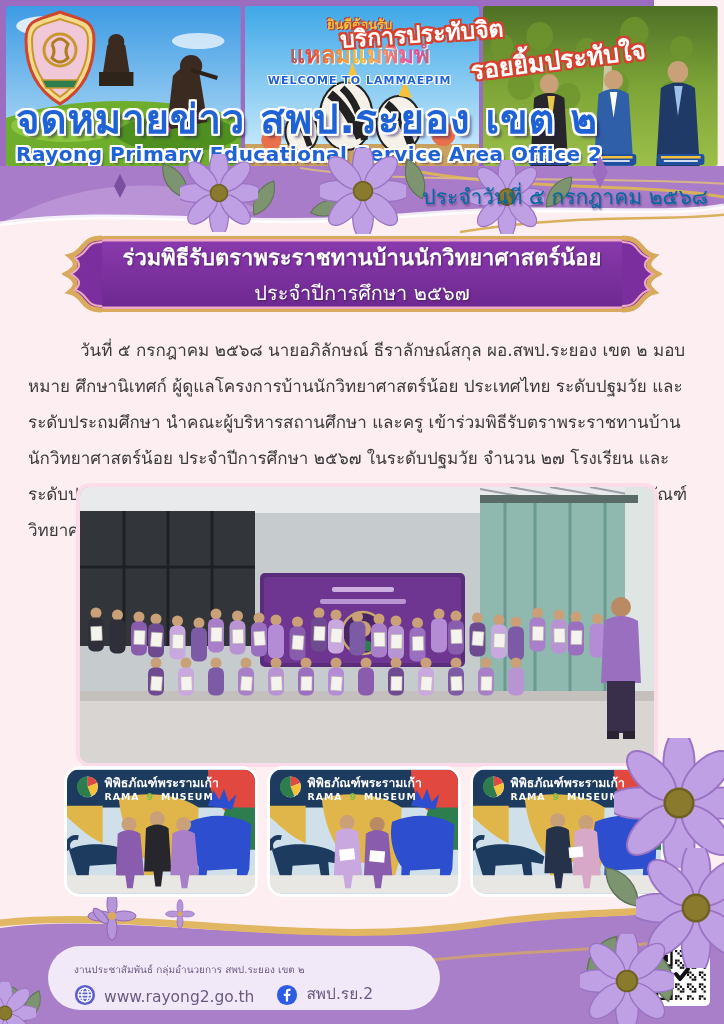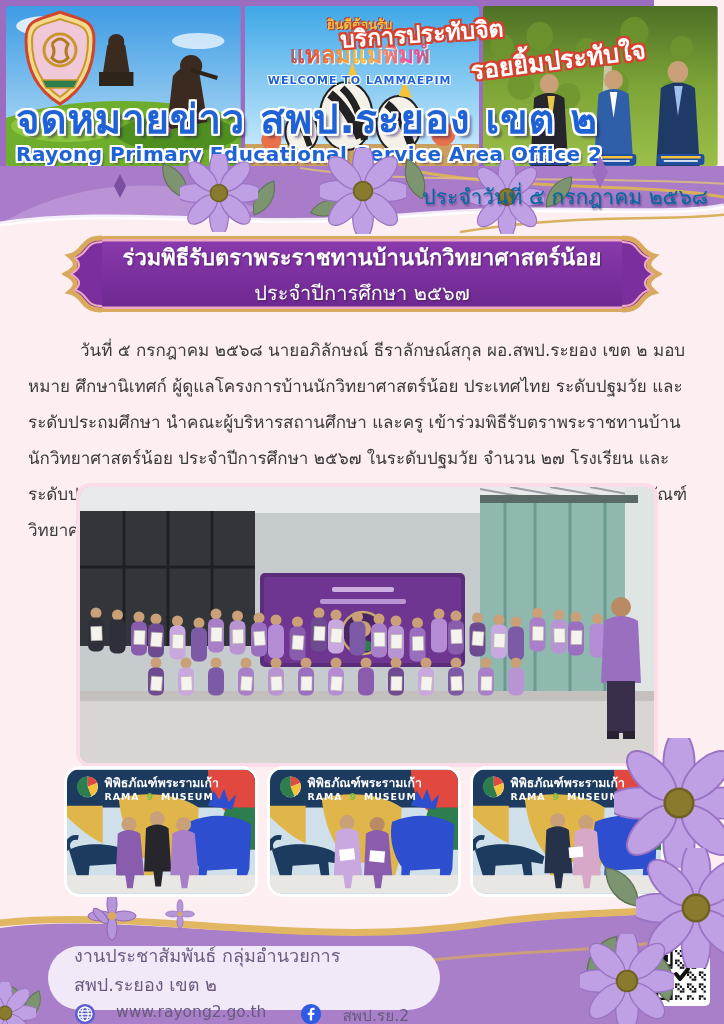--- a/index.html
+++ b/index.html
@@ -63,22 +63,22 @@
   .sphoto svg{position:absolute;inset:0;width:100%;height:100%;}
 
   
   .right-flowers{position:absolute;right:0;top:738px;width:150px;height:290px;z-index:6;pointer-events:none;}
 
   
   .footer{position:absolute;left:0;top:894px;width:724px;height:130px;z-index:3;}
   .footer-bg{position:absolute;inset:0;}
   .footer-pill{position:absolute;left:48px;top:52px;width:392px;height:64px;background:#f2e9f8;border-radius:32px;
     display:flex;flex-direction:column;justify-content:center;padding:0 26px;box-sizing:border-box;gap:4px;z-index:4;}
-  .pill-line1{font-size:18px;color:#6b5a80;margin-top:12px;}
-  .pill-line2{display:flex;align-items:flex-start;gap:20px;font-size:15.5px;color:#6b5a80;}
+  .pill-line1{font-size:10px;color:#6b5a80;margin-top:12px;}
+  .pill-line2{display:flex;align-items:flex-end;gap:8px;font-size:15.5px;color:#6b5a80;}
   .pill-line2 .icn{width:22px;height:22px;flex:0 0 auto;}
   .qr{position:absolute;right:14px;top:50px;width:58px;height:62px;background:#fff;border-radius:5px;padding:4px;box-sizing:border-box;z-index:4;}
   .corner-flora{position:absolute;left:-8px;top:70px;width:90px;height:70px;z-index:4;pointer-events:none;}
 </style>
 </head>
 <body>
 
 <div class="page">
 
   <svg width="0" height="0" style="position:absolute">

